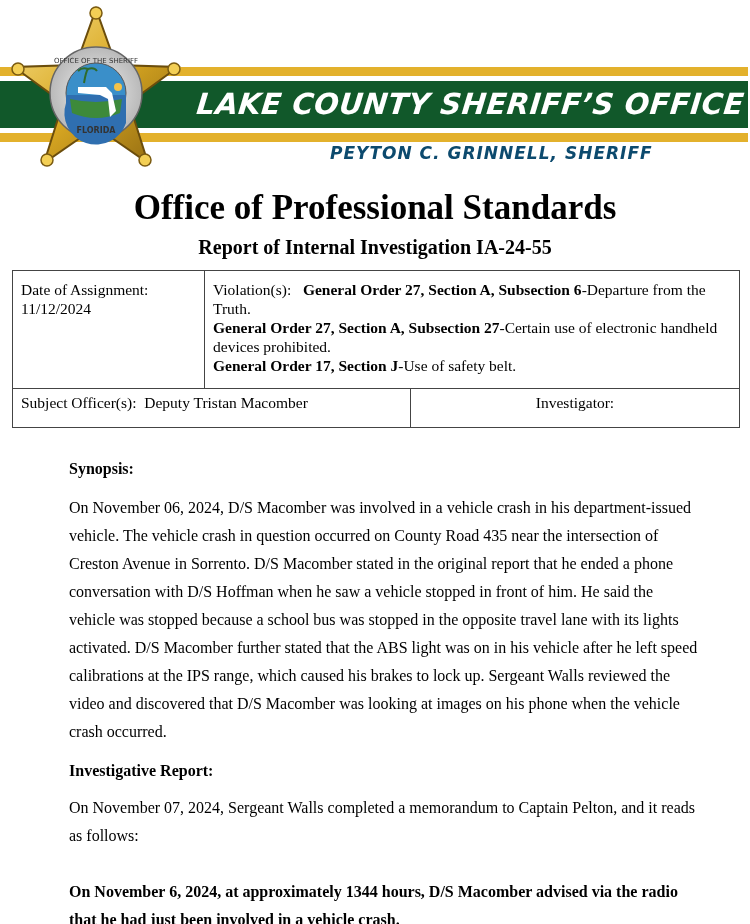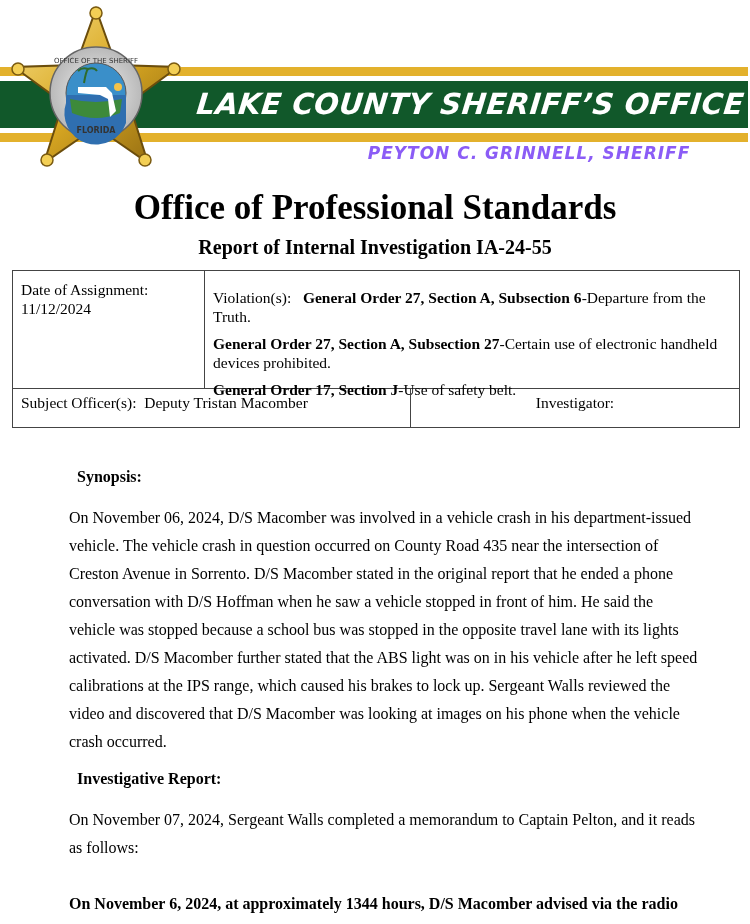--- a/index.html
+++ b/index.html
@@ -13,22 +13,22 @@
   .band-green { position: absolute; left: 0; top: 81px; width: 748px; height: 47px; background: #11582a; }
   .agency-name {
     position: absolute; left: 188px; top: 84px; width: 556px; height: 40px;
     font-family: "DejaVu Sans", sans-serif; font-weight: bold; font-style: italic;
     font-size: 29px; color: #ffffff; letter-spacing: 0.5px; line-height: 40px;
     transform: skewX(-6deg); white-space: nowrap; text-align: right;
   }
   .sheriff-name {
     position: absolute; left: 330px; top: 140px; width: 398px; height: 26px;
     font-family: "DejaVu Sans", sans-serif; font-weight: bold; font-style: italic;
-    font-size: 17px; color: #8b5cf6; letter-spacing: 1px; line-height: 26px;
-    white-space: nowrap; text-align: center;
+    font-size: 17px; color: #0c4a6e; letter-spacing: 1px; line-height: 26px;
+    white-space: nowrap; text-align: left;
   }
   .badge { position: absolute; left: 8px; top: 3px; width: 176px; height: 178px; }
 
   
   .office-title {
     position: absolute; left: 0; top: 190px; width: 750px; text-align: center;
     font-weight: bold; font-size: 35px; line-height: 36px;
   }
   .report-title {
     position: absolute; left: 0; top: 236px; width: 750px; text-align: center;
@@ -41,22 +41,22 @@
     border: 1.5px solid #444; box-sizing: border-box;
     font-size: 15.5px; line-height: 19px;
   }
   .row1 { position: absolute; left: 0; top: 0; width: 100%; height: 117px; border-bottom: 1.5px solid #444; }
   .row2 { position: absolute; left: 0; top: 118px; width: 100%; height: 38px; }
   .cell-date { position: absolute; left: 0; top: 0; width: 192px; height: 100%; border-right: 1.5px solid #444; box-sizing: border-box; padding: 9px 0 0 8px; }
   .cell-viol { position: absolute; left: 192px; top: 0; right: 0; height: 100%; padding: 9px 8px 0 8px; }
   .cell-subject { position: absolute; left: 0; top: 0; width: 398px; height: 100%; border-right: 1.5px solid #444; box-sizing: border-box; padding: 4px 0 0 8px; }
   .cell-investigator { position: absolute; left: 398px; top: 0; right: 0; height: 100%; padding: 4px 0 0 0; text-align: center; }
   .b { font-weight: bold; }
-  .viol-line { display: block; margin-top: 8px; }
-  .heading { font-weight: bold; font-size: 16px; line-height: 22px; margin: 16px; }
+  .viol-line { display: block; }
+  .heading { font-weight: bold; font-size: 16px; line-height: 22px; margin: 8px; }
   .para { font-size: 16px; line-height: 28px; margin: 8px; }
   .sec { position: absolute; left: 61px; width: 650px; }
 </style>
 </head>
 <body>
 
 <div class="letterhead">
   <div class="stripe-gold top"></div>
   <div class="band-green"></div>
   <div class="stripe-gold bottom"></div>

